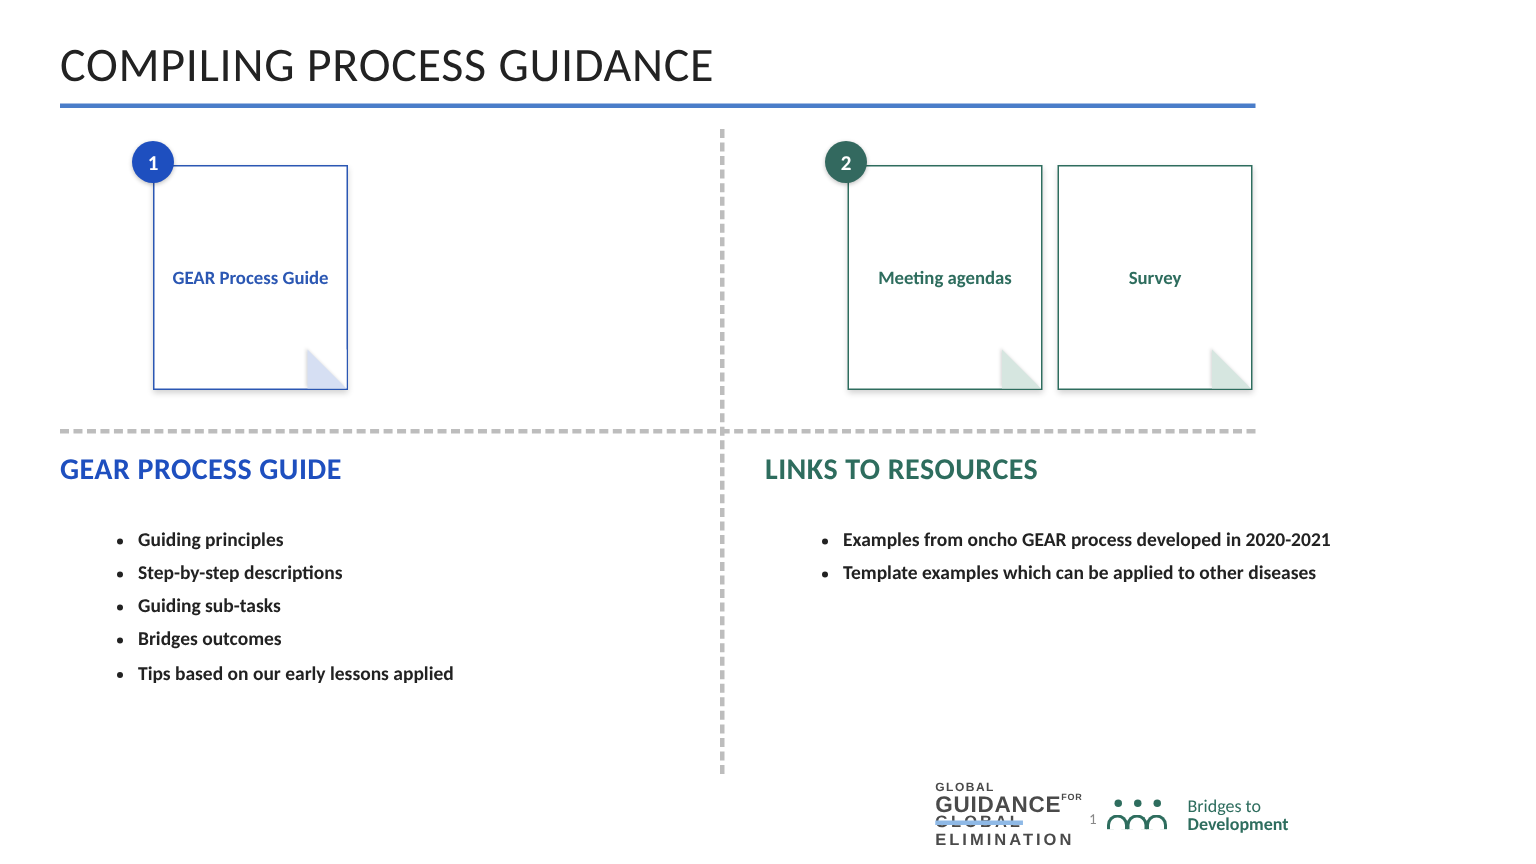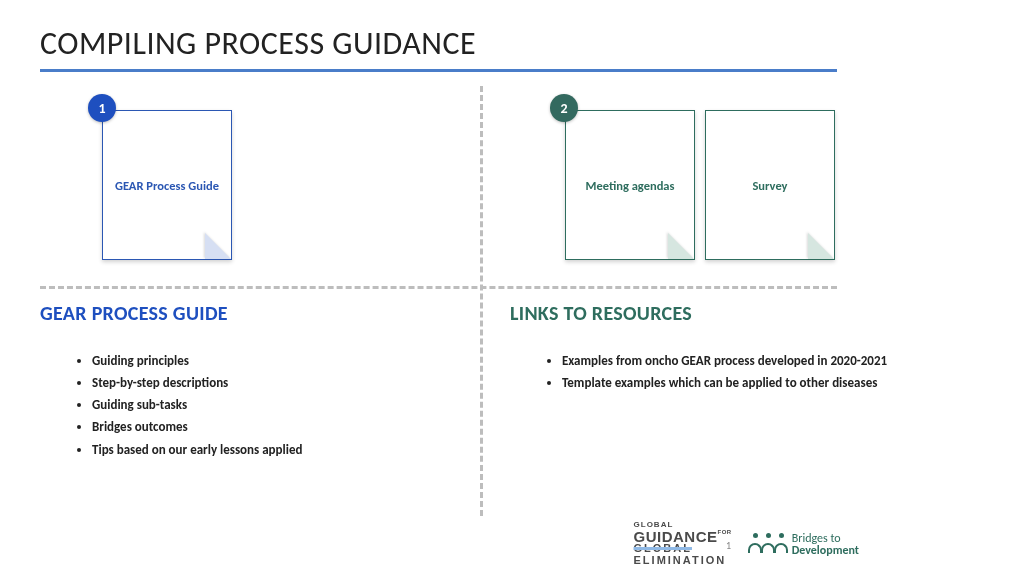--- a/index.html
+++ b/index.html
@@ -43,21 +43,21 @@
   ul.bullets { list-style: disc; margin: 26px 0 0 52px; font-size: 13px; line-height: 1.55; color: #222; font-weight: bold; }
   ul.bullets li { margin-bottom: 2px; padding-right: 8px; }
 
   .logos { position: absolute; right: 18px; bottom: 10px; display: flex; align-items: center; gap: 16px; }
   .logo-gide { font-family: Arial, sans-serif; text-align: left; line-height: 1; color: #4a4a4a; }
   .gide-l1 { font-size: 8px; letter-spacing: 1px; font-weight: 600; }
   .gide-l2 { font-size: 15px; font-weight: 800; letter-spacing: 0.5px; }
   .gide-l2 sup { font-size: 6px; vertical-align: top; }
   .gide-l3 { font-size: 11px; font-weight: 700; letter-spacing: 2px; position: relative; }
   .gide-strike { text-decoration: line-through; text-decoration-color: #8fb9e6; text-decoration-thickness: 3px; display: inline-block; transform: translateY(-1px); }
-  .logo-bridges { display: flex; align-items: center; gap: 4px; color: #2e6d5e; }
+  .logo-bridges { display: flex; align-items: center; gap: 14px; color: #2e6d5e; }
   .bridges-icon { width: 40px; height: 22px; position: relative; }
   .arch { position: absolute; bottom: 2px; width: 14px; height: 10px; border: 2.5px solid #2e6d5e; border-bottom: none; border-radius: 10px 10px 0 0; }
   .arch.a1 { left: 0; } .arch.a2 { left: 13px; } .arch.a3 { left: 26px; }
   .dot { position: absolute; top: 0; width: 5px; height: 5px; border-radius: 50%; background: #2e6d5e; }
   .dot.d1 { left: 5px; } .dot.d2 { left: 18px; } .dot.d3 { left: 31px; }
   .bridges-text { line-height: 1; }
   .bridges-text .l1 { font-size: 12px; font-weight: 400; }
   .bridges-text .l2 { font-size: 12px; font-weight: 700; text-align: center; }
   .pagenum { position: absolute; right: 146px; bottom: 24px; font-size: 10px; color: #888; }
 </style>

